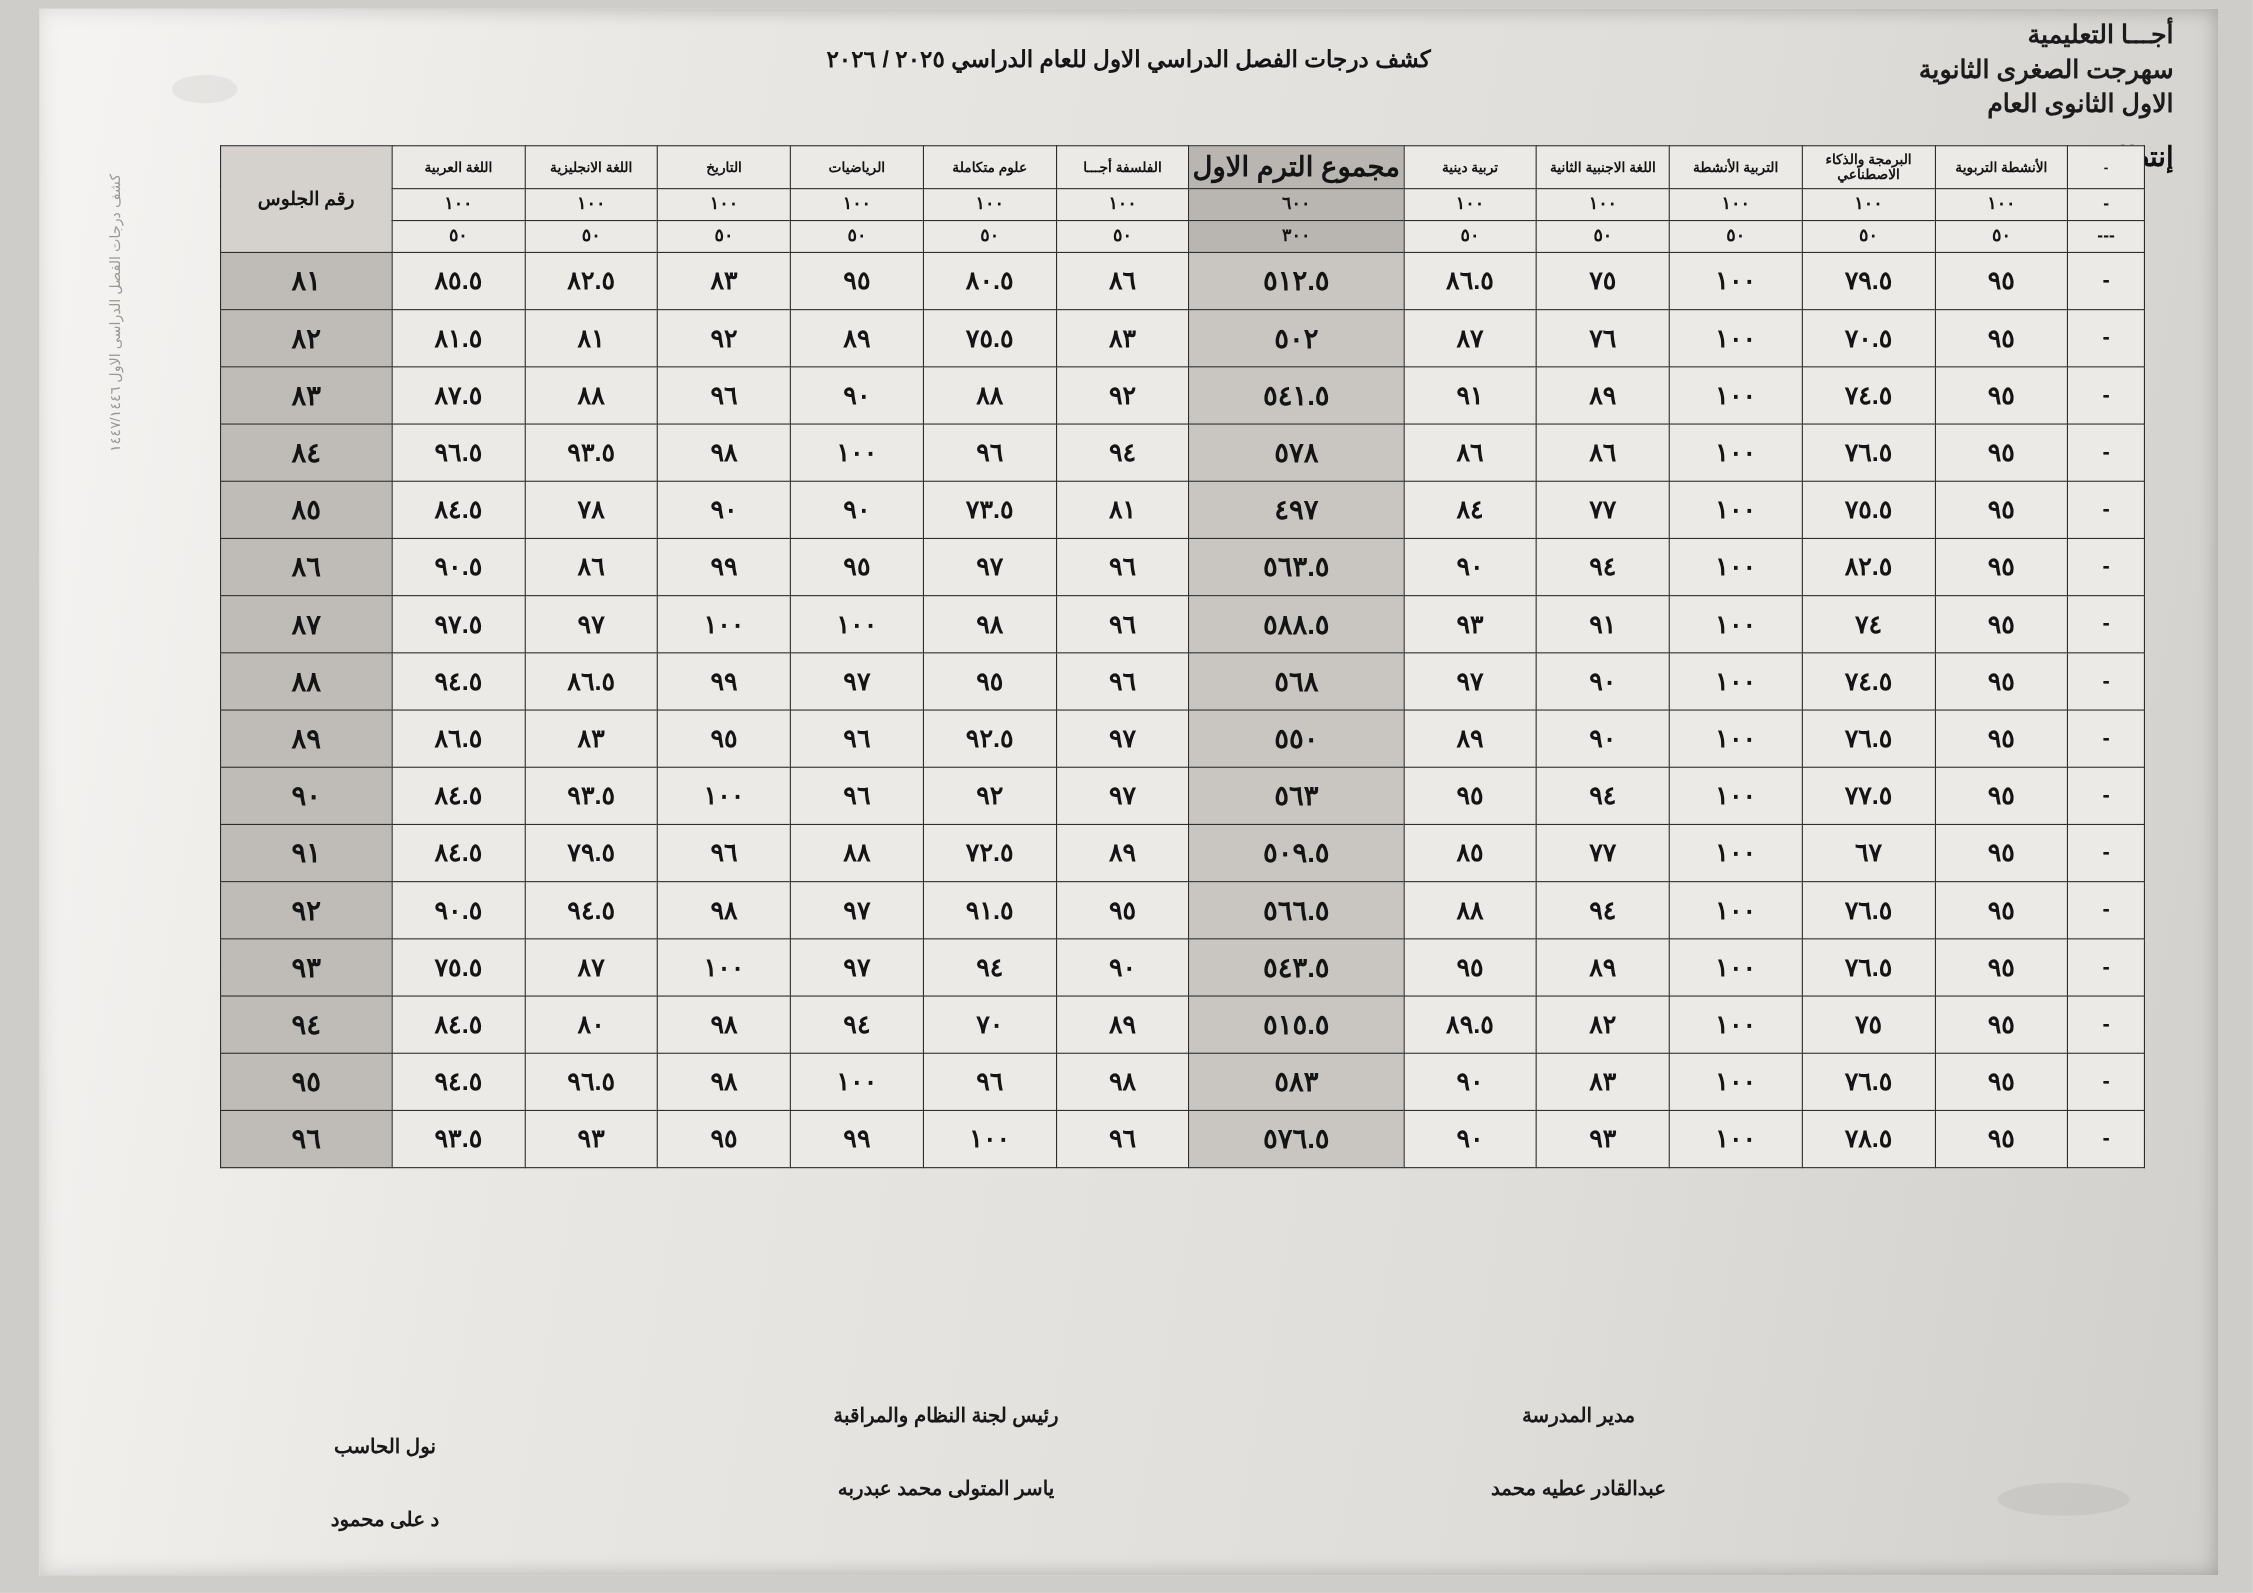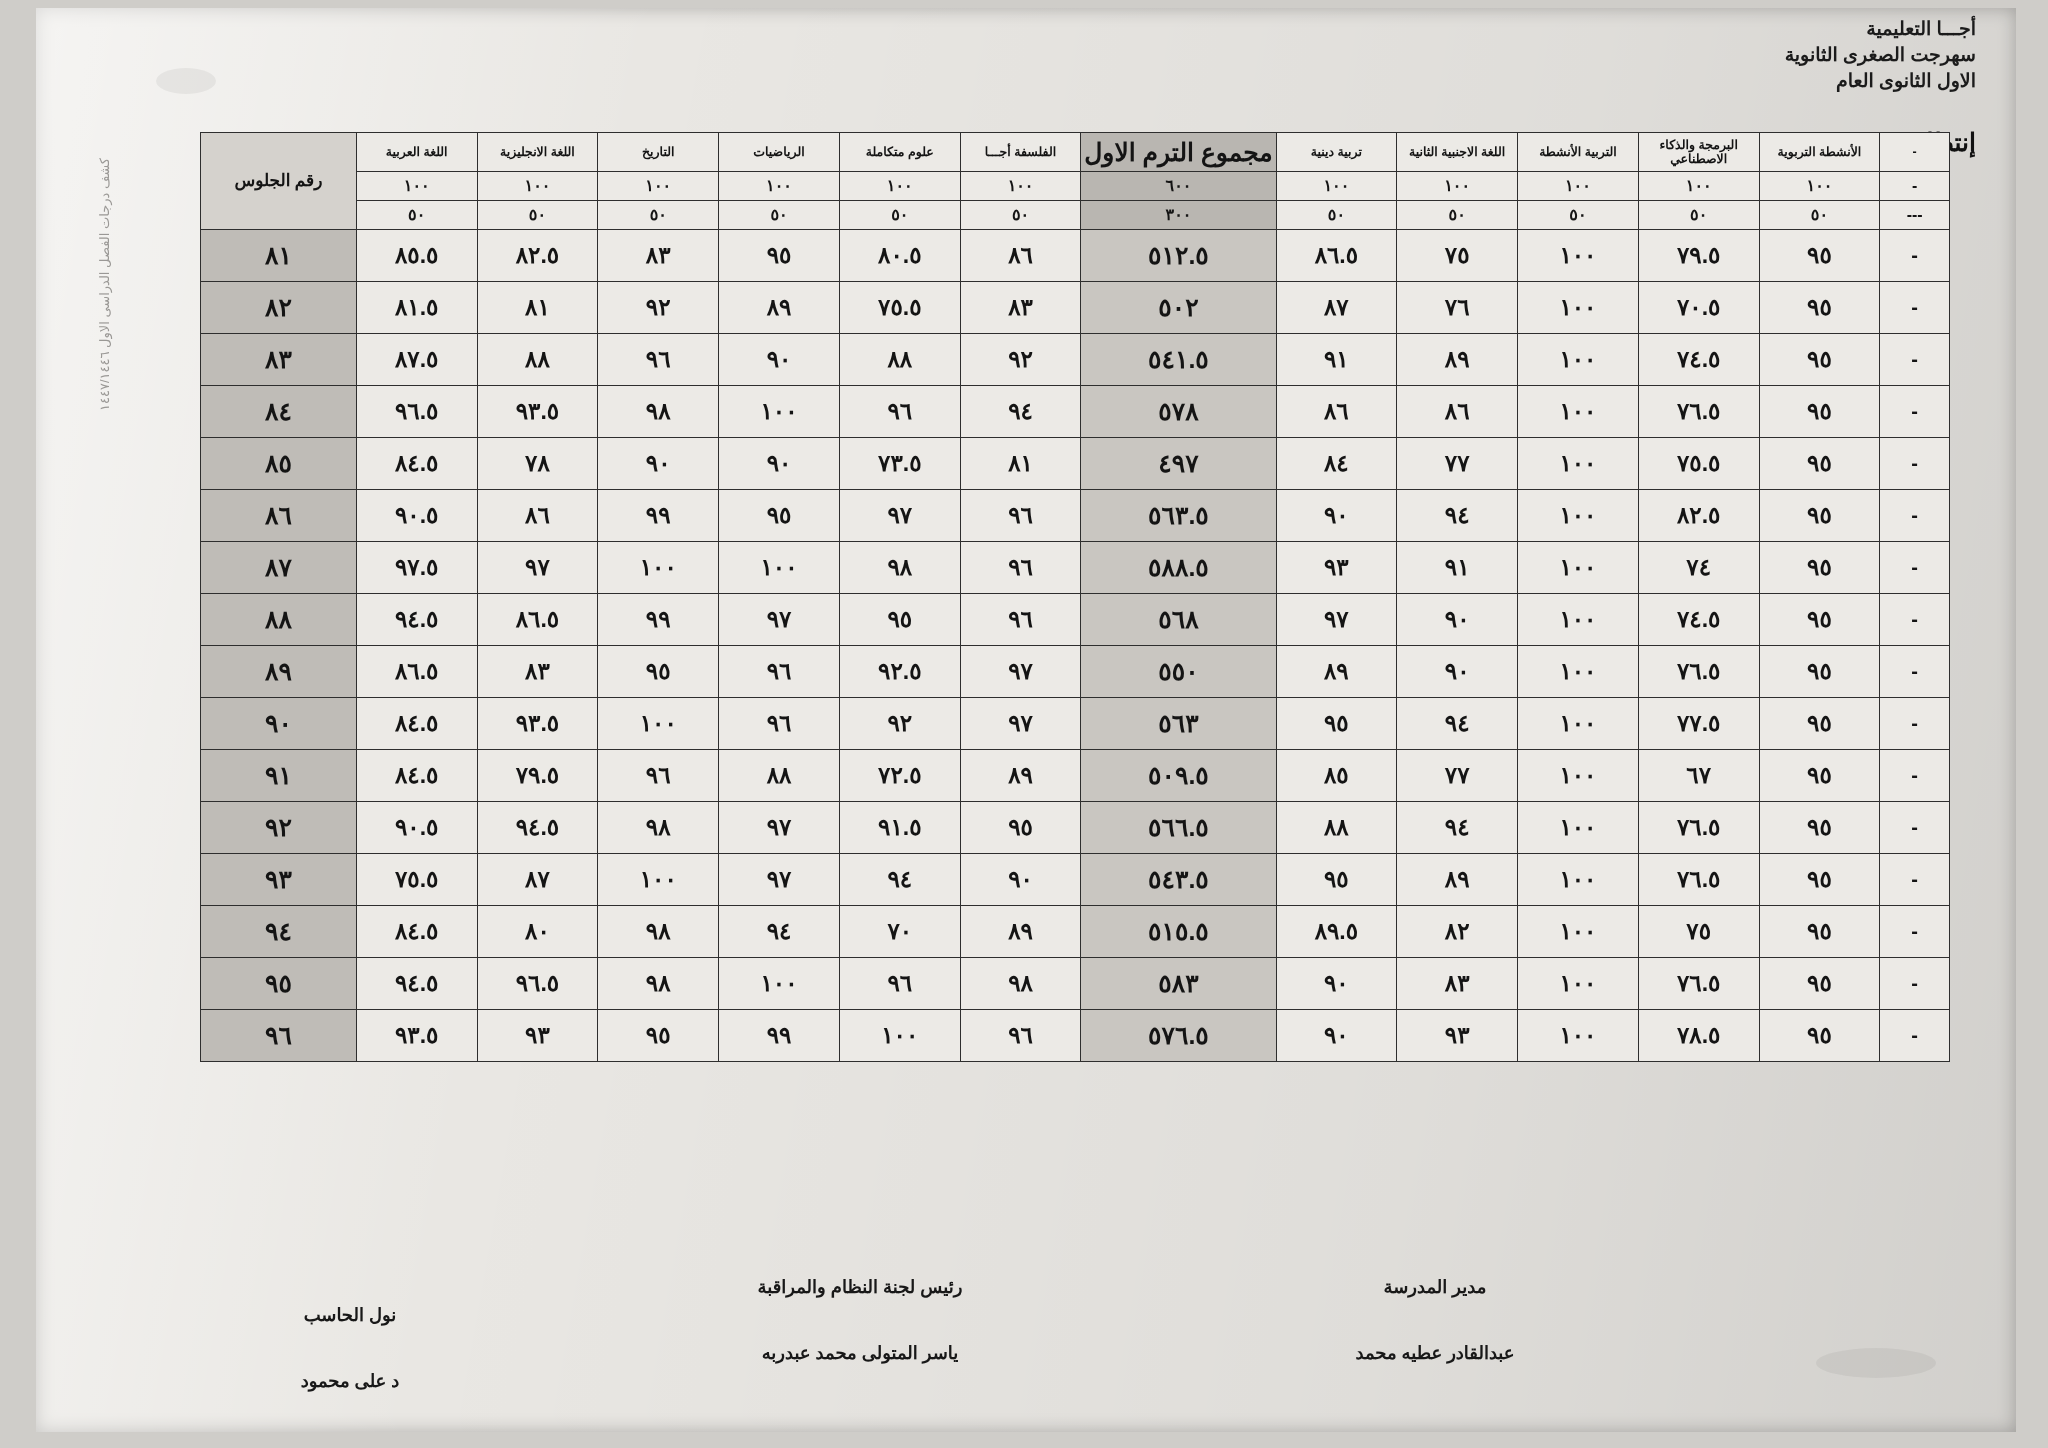--- a/index.html
+++ b/index.html
@@ -22,21 +22,21 @@
   .sheet:before{
     content:"";position:absolute;inset:0;
     background:linear-gradient(100deg, rgba(255,255,255,.55) 0%, rgba(255,255,255,0) 28%, rgba(0,0,0,.045) 70%, rgba(0,0,0,.10) 100%);
     pointer-events:none;
   }
   
   .hdr-right{
     position:absolute;right:40px;top:8px;
     text-align:right;
     line-height:1.38;
-    font-size:19px;
+    font-size:23px;
     font-weight:bold;
     color:#1b1b1b;
   }
   .hdr-right div{white-space:nowrap;}
   .doc-title{
     position:absolute;
     top:34px;left:0;right:0;
     text-align:center;
     font-size:21px;
     font-weight:bold;
@@ -142,20 +142,21 @@
 <body>
 
 <div class="sheet">
 
   <div class="hdr-right">
     <div>أجـــا التعليمية</div>
     <div>سهرجت الصغرى الثانوية</div>
     <div>الاول الثانوى العام</div>
   </div>
 
+  <div class="doc-title">كشف درجات الفصل الدراسي الاول للعام الدراسي ٢٠٢٥ / ٢٠٢٦</div>
 
   <div class="regularity">إنتظام</div>
 
   <div class="edge-note">كشف درجات الفصل الدراسى الاول ١٤٤٧/١٤٤٦</div>
 
   <div class="grid-wrap">
     <table>
       <colgroup>
         <col style="width:60px">
         <col style="width:104px">

